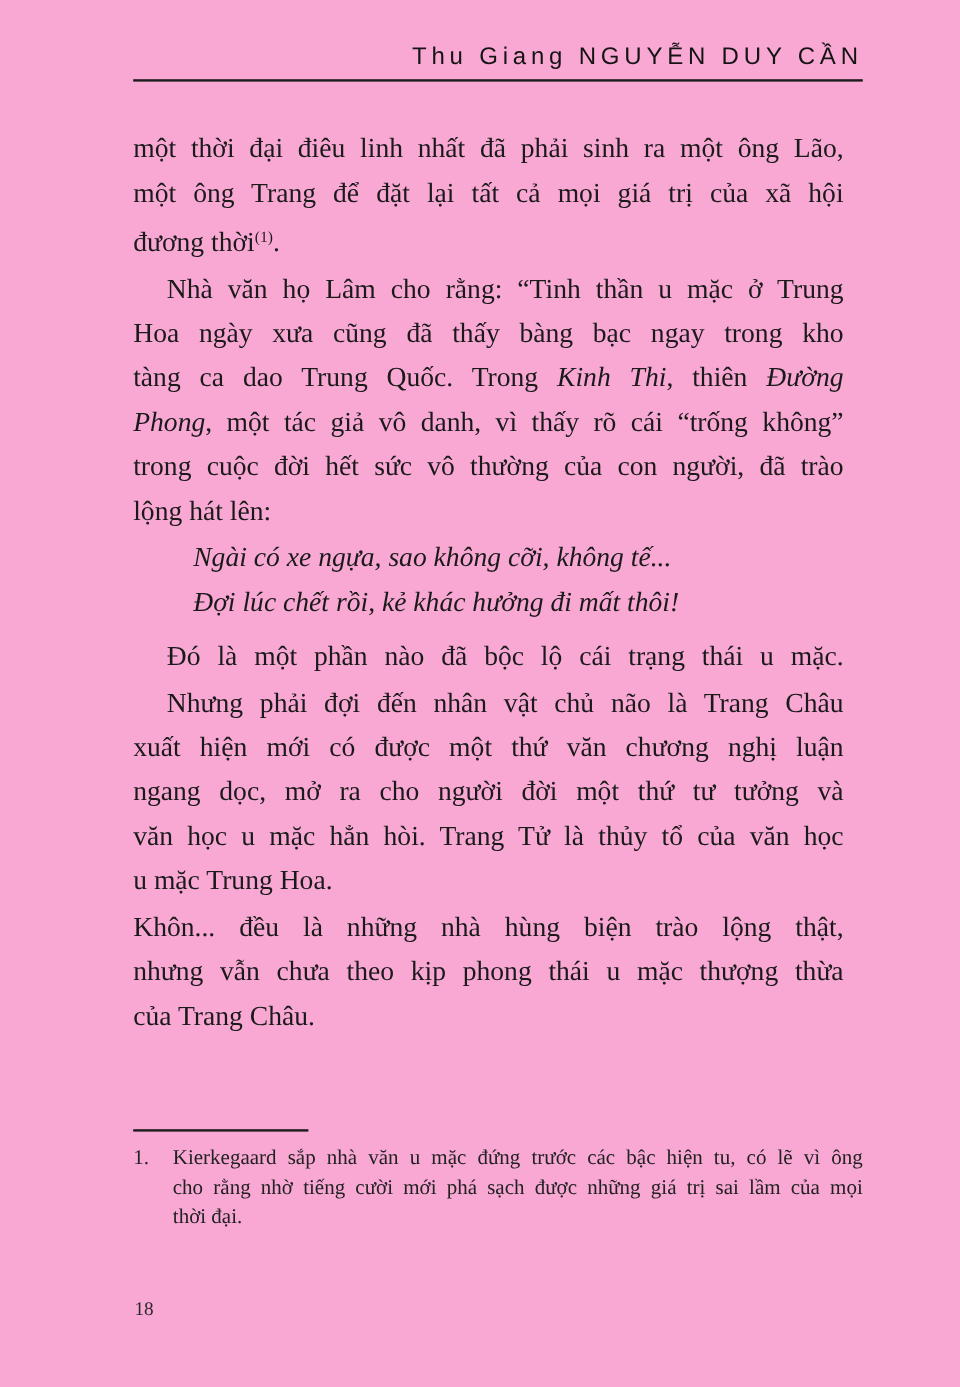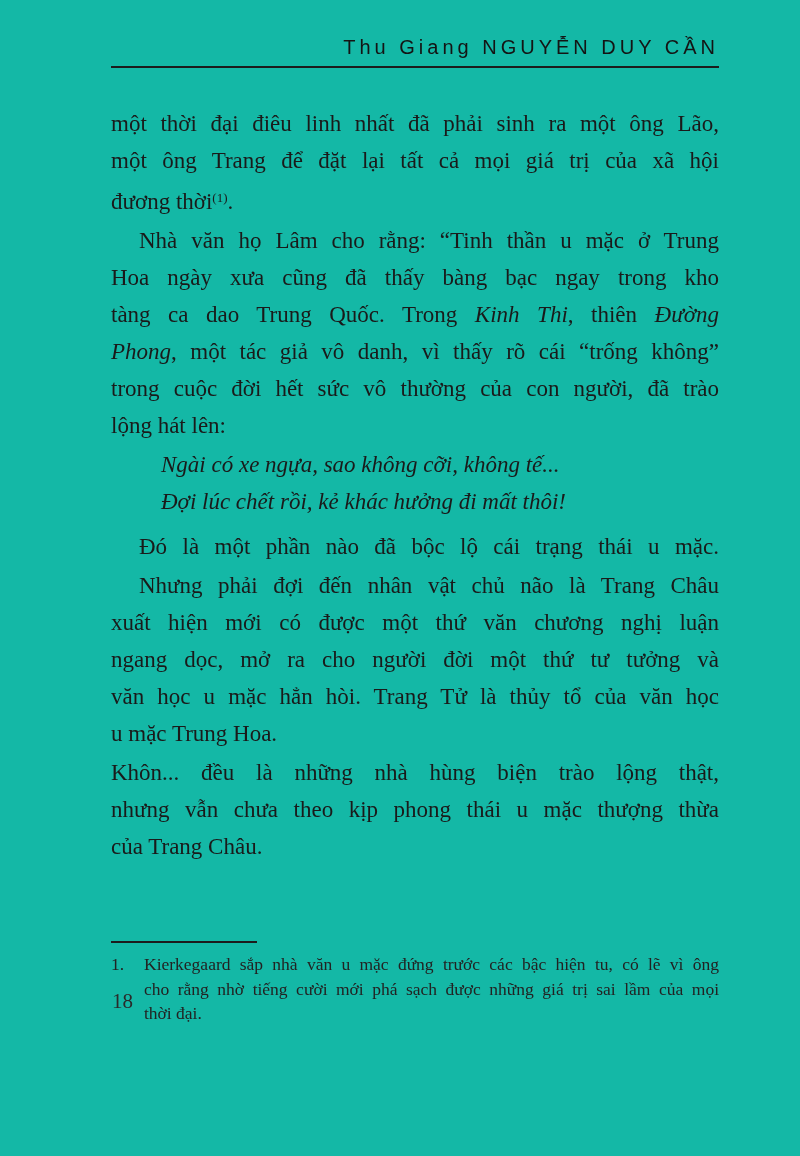--- a/index.html
+++ b/index.html
@@ -1,62 +1,62 @@
 <!DOCTYPE html>
 <html><head>
 <meta charset="utf-8">
 <style>
   html,body { margin:0; padding:0; background:#e8e8e8; }
   .page {
     position:relative;
     width:800px; height:1156px;
     margin:0 auto;
-    background:#14b8a6;
+    background:#f9a8d4;
     overflow:hidden;
     font-family:"Liberation Serif","DejaVu Serif",serif;
     color:#1a1a1a;
     text-decoration:underline;
   }
   
   .header { position:absolute; left:111px; top:36px; width:608px; text-align:right; }
   .author {
     font-family:"Liberation Sans","DejaVu Sans",sans-serif;
     font-size:20px; letter-spacing:4px; color:#141414; font-weight:500;
     white-space:nowrap;
   }
   .header-rule { margin-top:7px; height:2px; background:#1c1c1c; }
 
   
   .body {
     position:absolute; left:111px; top:105px; width:608px;
     font-size:23px; line-height:37px;
   }
-  .para { margin:0 0 2px 0; }
+  .para { margin:0 16px 2px 0; }
   .para.verse { padding-left:50px; font-style:italic; margin:2px 0 8px 0; }
   .line { min-height:37px; }
   .line.justify { text-align:justify; text-align-last:justify; text-justify:inter-word; }
   .line.plainline { white-space:nowrap; }
   .line.first { padding-left:28px; }
   .it { font-style:italic; }
   .sup { font-size:13px; vertical-align:7px; letter-spacing:0; }
 
   
   .footnote {
     position:absolute; left:111px; top:941px; width:608px;
     font-size:17.5px; line-height:24.5px; color:#222222;
   }
   .footnote-rule { width:146px; height:2px; background:#1c1c1c; margin-bottom:9px; }
   .footnote-row { display:flex; }
   .footnote-number { width:33px; flex:none; }
   .footnote-text { flex:1; }
   .footnote .line { min-height:24.5px; }
 
   .page-number {
-    position:absolute; left:112px; top:989px;
-    font-size:21px; color:#2a2a2a;
+    position:absolute; left:112px; top:1083px;
+    font-size:16px; color:#2a2a2a;
   }
 </style>
 </head>
 <body>
 
 <div class="page">
 
   <div class="header">
     <span class="author">Thu Giang NGUYỄN DUY CẦN</span>
     <div class="header-rule"></div>

